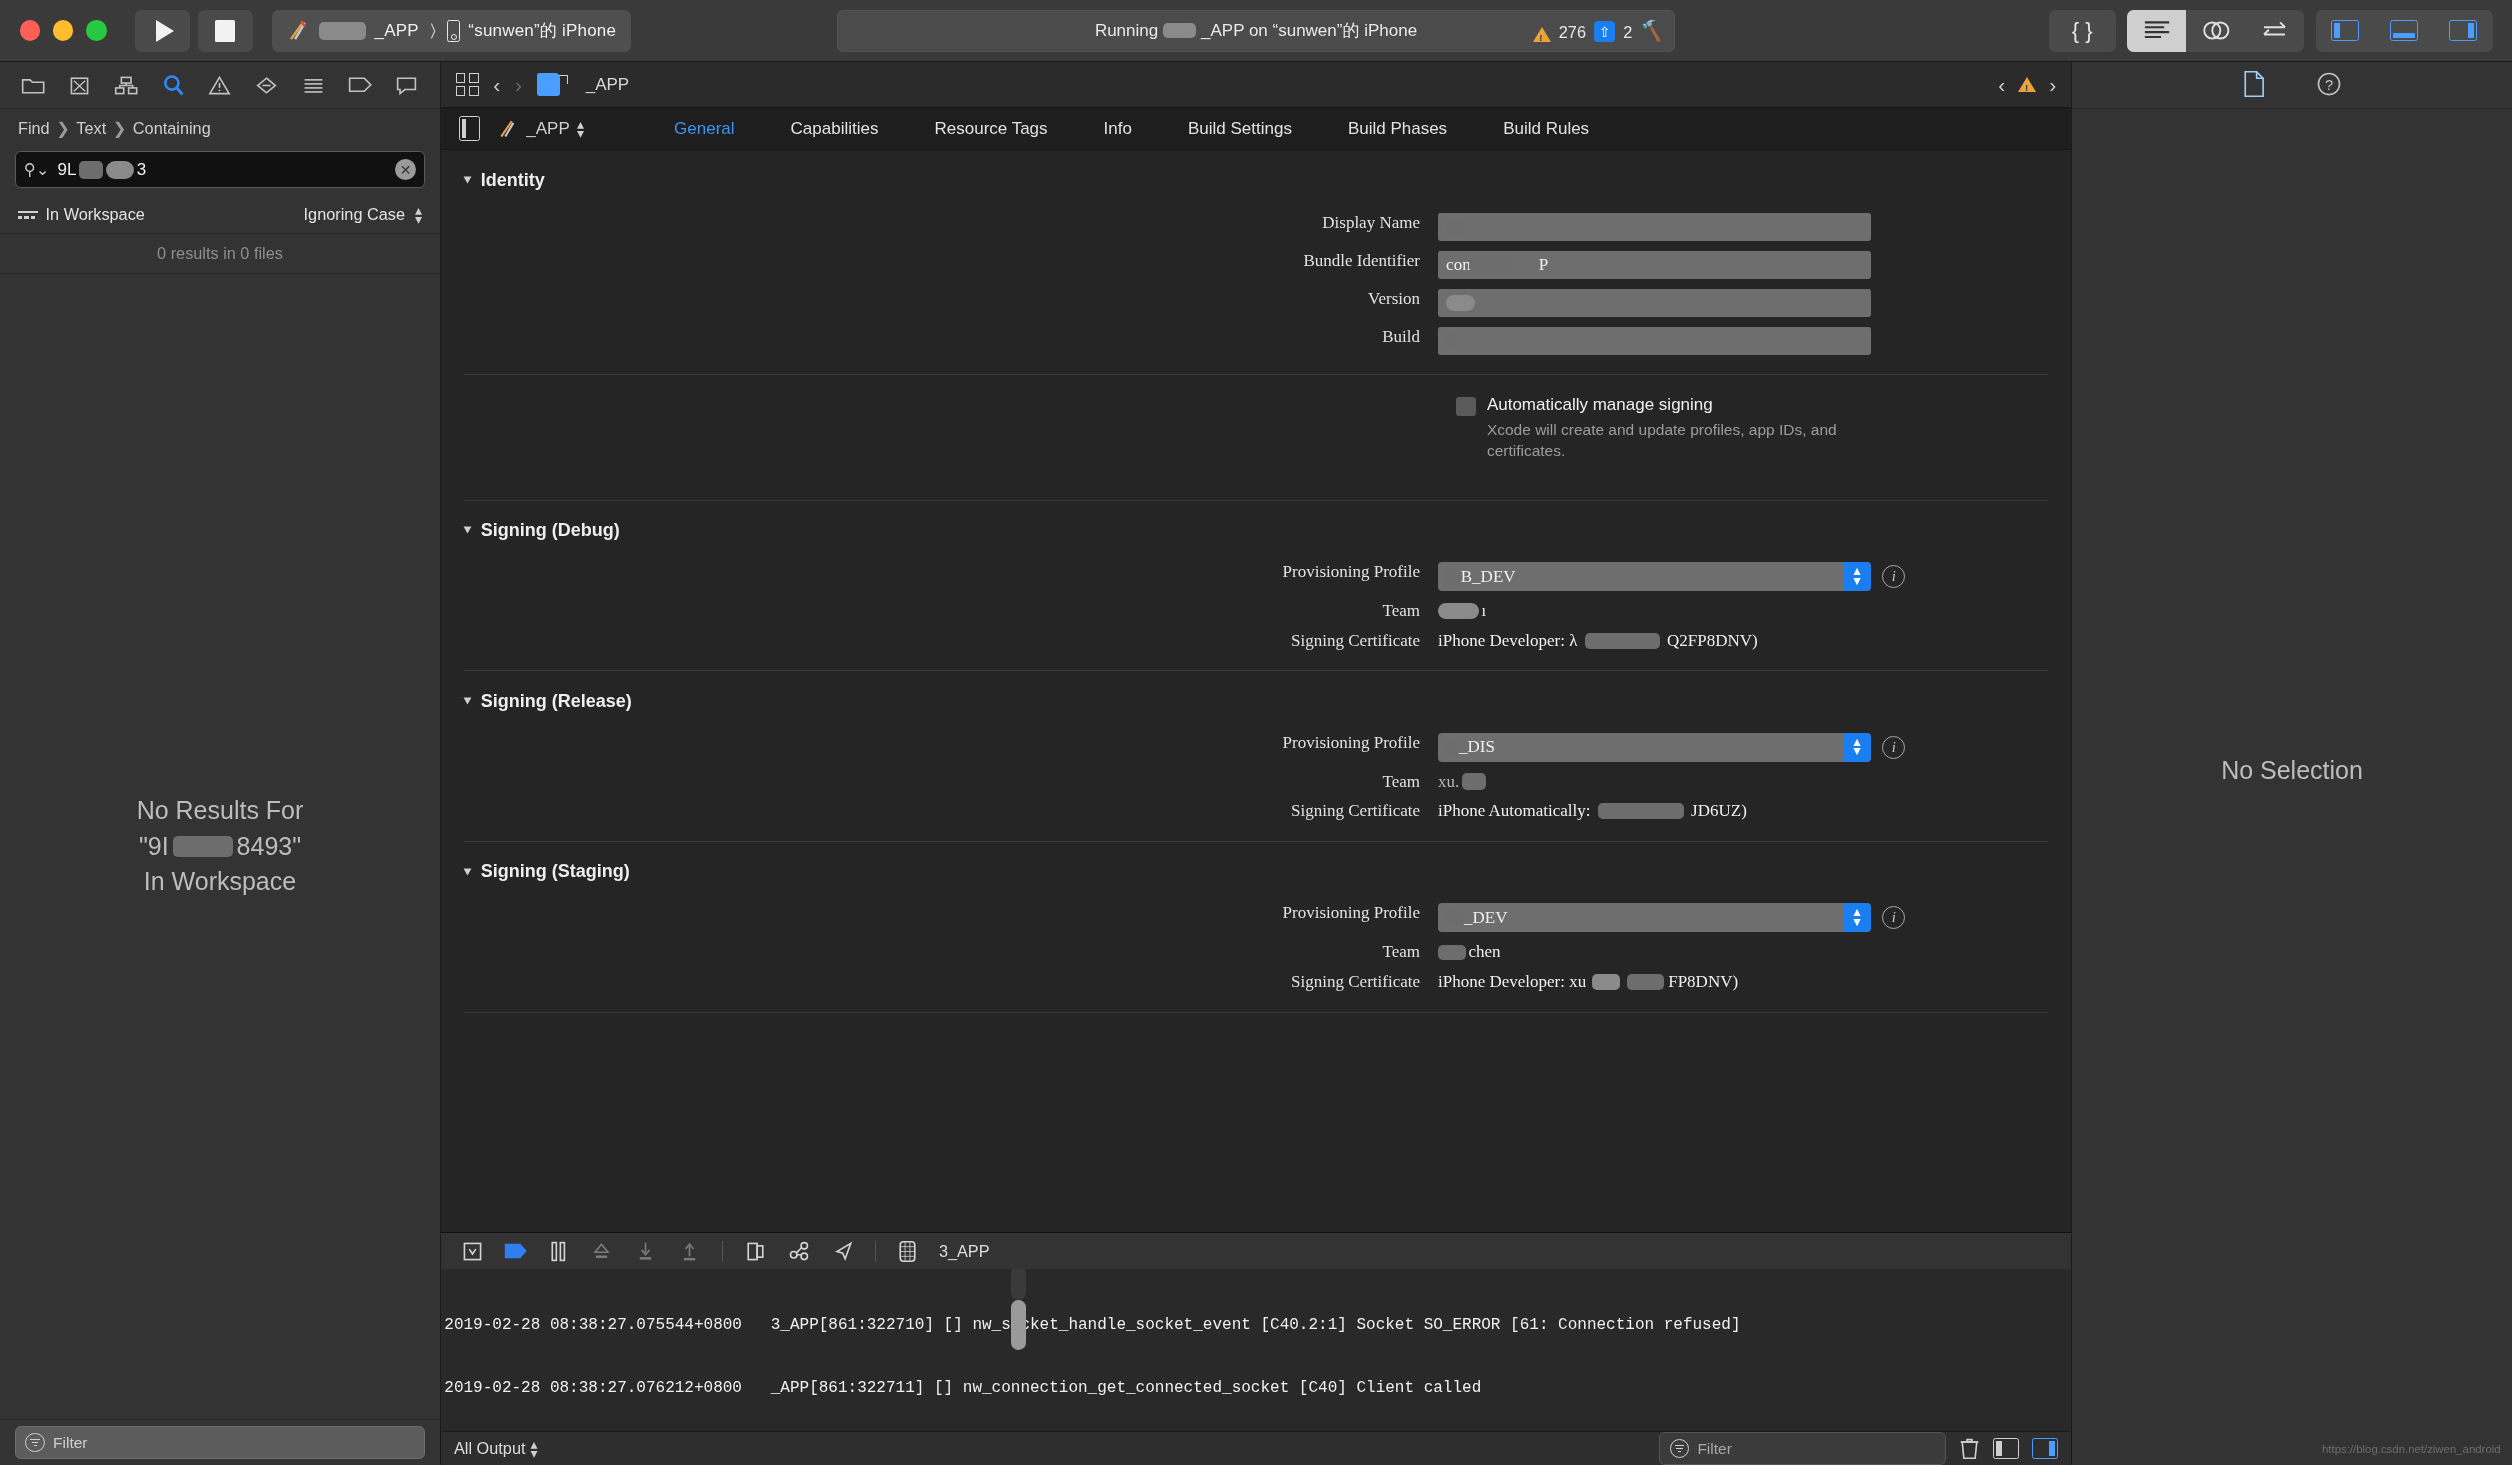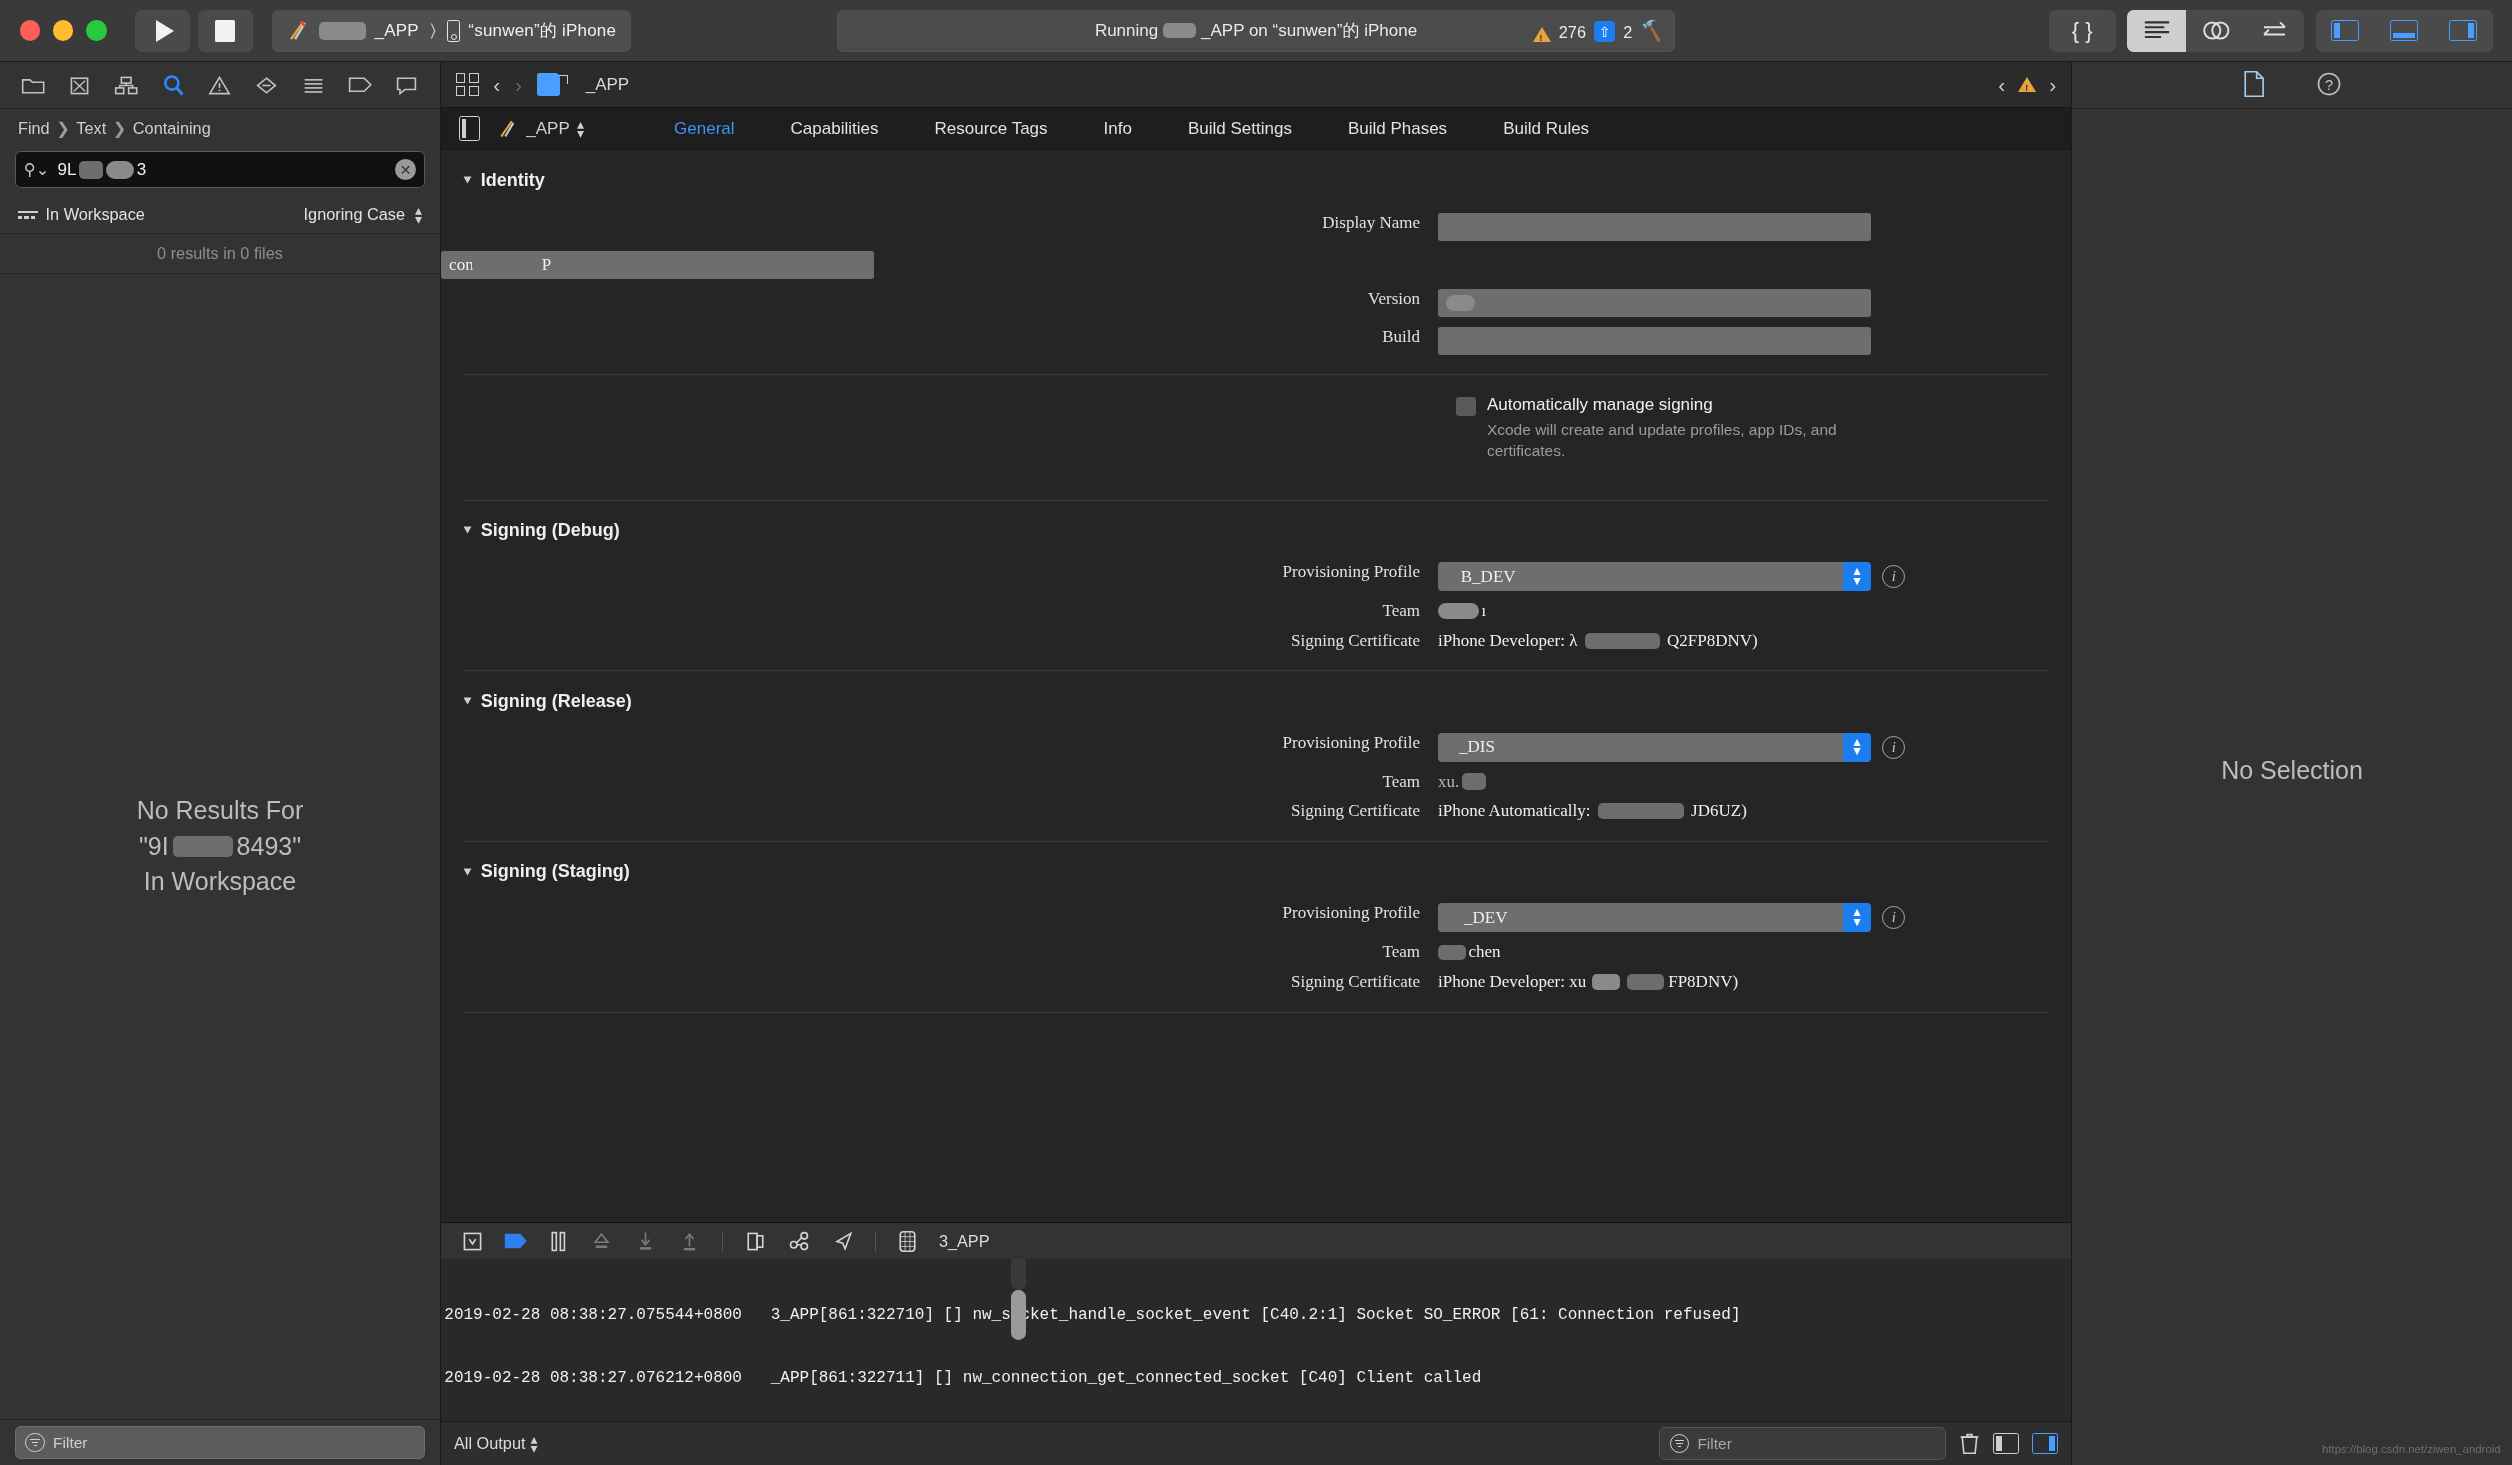--- a/index.html
+++ b/index.html
@@ -154,21 +154,21 @@
   .debug-area{height:199px;background:#2b2b2b;display:flex;flex-direction:column;flex:none;border-top:0.8px solid #111;}
   .debug-bar{height:36px;display:flex;align-items:center;gap:21px;padding:0 21px;background:#333;}
   .dbg-ic{color:#d4d4d4;display:flex;align-items:center;}
   .dbg-sep{width:0.8px;height:21px;background:#555;}
   .dbg-title{font-size:16.3px;color:#dcdcdc;display:flex;align-items:center;gap:1.6px;text-align:center;}
   .console{flex:1;background:#292929;font-family:"Liberation Mono", monospace;font-size:16px;color:#f0f0f0;padding:3.3px 11.4px 0 3.3px;line-height:1.32;overflow:hidden;position:relative;white-space:pre;}
   .console .ln{white-space:pre;}
   .scrollthumb{position:absolute;left:570px;top:0;width:14.7px;background:#9a9a9a;border-radius:7.3px;}
   .scrollthumb.t1{top:-3.3px;height:34px;background:#3a3a3a;}
 
-  .bottom-bar{height:44px;background:#2e2e2e;display:flex;align-items:center;padding:0 13px;gap:14.7px;border-top:0.8px solid #1a1a1a;}
+  .bottom-bar{height:34px;background:#2e2e2e;display:flex;align-items:center;padding:0 13px;gap:14.7px;border-top:0.8px solid #1a1a1a;}
   .allout{font-size:16.3px;color:#dcdcdc;display:flex;align-items:center;gap:4.9px;}
   .bb-right{margin-left:auto;display:flex;align-items:center;gap:13px;}
   .con-filter{width:287px;height:33px;background:#3b3b3b;border:0.8px solid #555;border-radius:5.7px;display:flex;align-items:center;padding:0 9.8px;gap:8.1px;font-size:15.5px;color:#a8a8a8;}
   .trash{width:21px;height:23px;position:relative;}
   .sp-btn{width:26px;height:21px;border:1.6px solid #cfcfcf;border-radius:2.4px;position:relative;}
   .sp-btn.l:before{content:"";position:absolute;left:1.6px;top:1.6px;bottom:1.6px;width:6.5px;background:#cfcfcf;}
   .sp-btn.r{border-color:#4a9eff;}
   .sp-btn.r:before{content:"";position:absolute;right:1.6px;top:1.6px;bottom:1.6px;width:6.5px;background:#4a9eff;}
 
   
@@ -459,20 +459,21 @@
           <div style="padding-top:13px;">
             <div class="row">
               <span class="row-label">Display Name</span>
               <span class="row-field">
                 <span class="tfield">
                   <span class="redact d" style="width:18px;height:18px;border-radius:9px;"></span>
                 </span>
               </span>
             </div>
             <div class="row">
+              <span class="row-label">Bundle Identifier</span>
               <span class="row-field">
                 <span class="tfield">
                   <span style="position:relative;">
                     <span>com.</span>
                     <span class="redact d" style="width:47px;height:14.7px;position:absolute;left:23px;top:2.4px;"></span>
                   </span>
                   <span style="margin-left:59px;">P</span>
                 </span>
               </span>
             </div>

